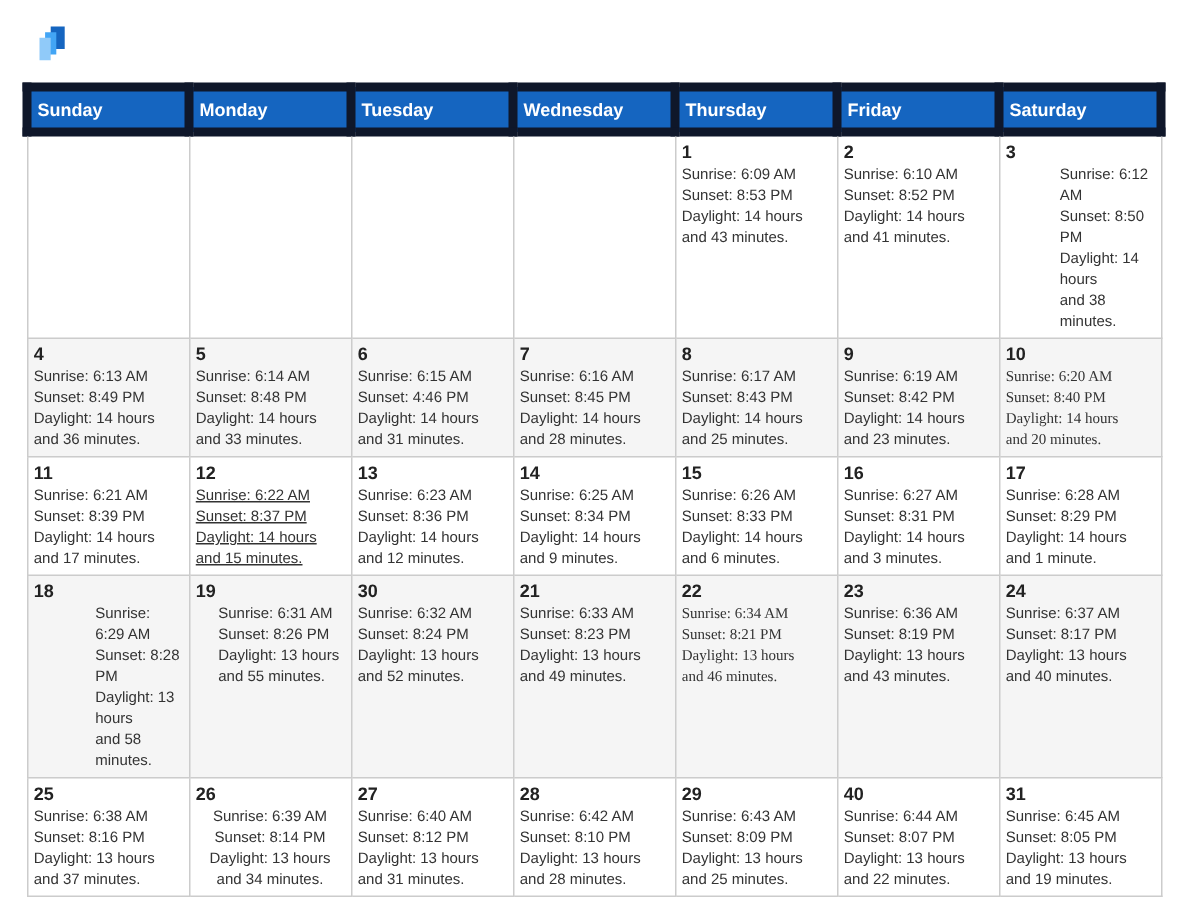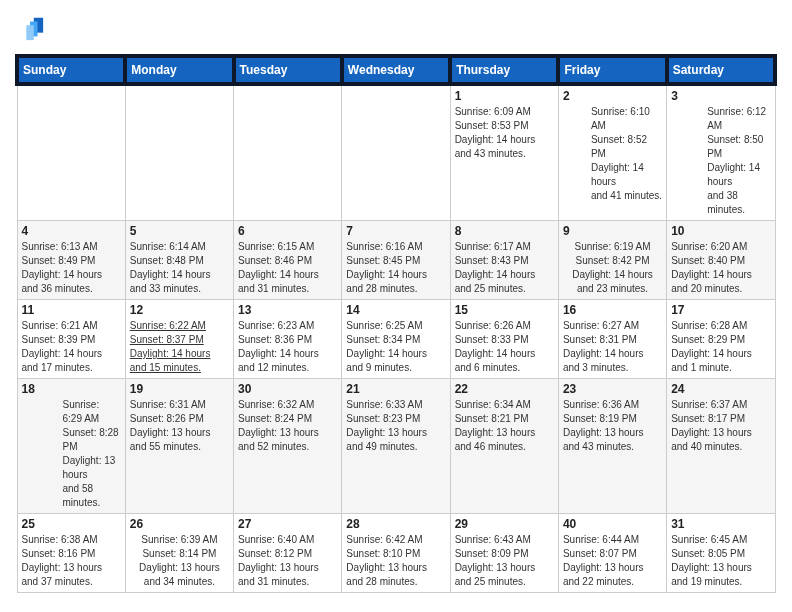--- a/index.html
+++ b/index.html
@@ -55,21 +55,21 @@
       border-collapse: collapse;
       table-layout: fixed;
     }
     thead tr th {
       background: #1565c0;
       color: #fff;
       font-size: 12px;
       font-weight: bold;
       padding: 5px 4px;
       text-align: left;
-      border: 4px solid #0f172a;
+      border: 6px solid #0f172a;
     }
     tbody tr td {
       vertical-align: top;
       border: 1px solid #ccc;
       padding: 3px 4px;
       font-size: 9.5px;
       color: #222;
       height: 78px;
       background: #fff;
     }
@@ -136,21 +136,21 @@
           <td class="empty"></td>
           <td>
             <span class="day-num">1</span>
             <div class="day-info" style="white-space: pre-line;">Sunrise: 6:09 AM
 Sunset: 8:53 PM
 Daylight: 14 hours
 and 43 minutes.</div>
           </td>
           <td>
             <span class="day-num">2</span>
-            <div class="day-info" style="white-space: pre-line; margin-left: 28px;">Sunrise: 6:10 AM
+            <div class="day-info" style="white-space: pre-line;">Sunrise: 6:10 AM
 Sunset: 8:52 PM
 Daylight: 14 hours
 and 41 minutes.</div>
           </td>
           <td>
             <span class="day-num">3</span>
             <div class="day-info" style="white-space: pre-line; margin-left: 36px;">Sunrise: 6:12 AM
 Sunset: 8:50 PM
 Daylight: 14 hours
 and 38 minutes.</div>
@@ -167,48 +167,48 @@
           <td>
             <span class="day-num">5</span>
             <div class="day-info" style="white-space: pre-line;">Sunrise: 6:14 AM
 Sunset: 8:48 PM
 Daylight: 14 hours
 and 33 minutes.</div>
           </td>
           <td>
             <span class="day-num">6</span>
             <div class="day-info" style="white-space: pre-line;">Sunrise: 6:15 AM
-Sunset: 8:46 PM
+Sunset: 4:46 PM
 Daylight: 14 hours
 and 31 minutes.</div>
           </td>
           <td>
             <span class="day-num">7</span>
             <div class="day-info" style="white-space: pre-line;">Sunrise: 6:16 AM
 Sunset: 8:45 PM
 Daylight: 14 hours
 and 28 minutes.</div>
           </td>
           <td>
             <span class="day-num">8</span>
             <div class="day-info" style="white-space: pre-line;">Sunrise: 6:17 AM
 Sunset: 8:43 PM
 Daylight: 14 hours
 and 25 minutes.</div>
           </td>
           <td>
             <span class="day-num">9</span>
-            <div class="day-info" style="white-space: pre-line; text-align: center;">Sunrise: 6:19 AM
+            <div class="day-info" style="white-space: pre-line;">Sunrise: 6:19 AM
 Sunset: 8:42 PM
 Daylight: 14 hours
 and 23 minutes.</div>
           </td>
           <td>
             <span class="day-num">10</span>
-            <div class="day-info" style="white-space: pre-line;">Sunrise: 6:20 AM
+            <div class="day-info" style="white-space: pre-line; font-family: Liberation Serif, serif;">Sunrise: 6:20 AM
 Sunset: 8:40 PM
 Daylight: 14 hours
 and 20 minutes.</div>
           </td>
         </tr>
         <tr>
           <td>
             <span class="day-num">11</span>
             <div class="day-info" style="white-space: pre-line;">Sunrise: 6:21 AM
 Sunset: 8:39 PM
@@ -261,42 +261,42 @@
         <tr>
           <td>
             <span class="day-num">18</span>
             <div class="day-info" style="white-space: pre-line; margin-left: 41px;">Sunrise: 6:29 AM
 Sunset: 8:28 PM
 Daylight: 13 hours
 and 58 minutes.</div>
           </td>
           <td>
             <span class="day-num">19</span>
-            <div class="day-info" style="white-space: pre-line;">Sunrise: 6:31 AM
+            <div class="day-info" style="white-space: pre-line; margin-left: 15px;">Sunrise: 6:31 AM
 Sunset: 8:26 PM
 Daylight: 13 hours
 and 55 minutes.</div>
           </td>
           <td>
             <span class="day-num">30</span>
             <div class="day-info" style="white-space: pre-line;">Sunrise: 6:32 AM
 Sunset: 8:24 PM
 Daylight: 13 hours
 and 52 minutes.</div>
           </td>
           <td>
             <span class="day-num">21</span>
             <div class="day-info" style="white-space: pre-line;">Sunrise: 6:33 AM
 Sunset: 8:23 PM
 Daylight: 13 hours
 and 49 minutes.</div>
           </td>
           <td>
             <span class="day-num">22</span>
-            <div class="day-info" style="white-space: pre-line;">Sunrise: 6:34 AM
+            <div class="day-info" style="white-space: pre-line; font-family: Liberation Serif, serif;">Sunrise: 6:34 AM
 Sunset: 8:21 PM
 Daylight: 13 hours
 and 46 minutes.</div>
           </td>
           <td>
             <span class="day-num">23</span>
             <div class="day-info" style="white-space: pre-line;">Sunrise: 6:36 AM
 Sunset: 8:19 PM
 Daylight: 13 hours
 and 43 minutes.</div>

